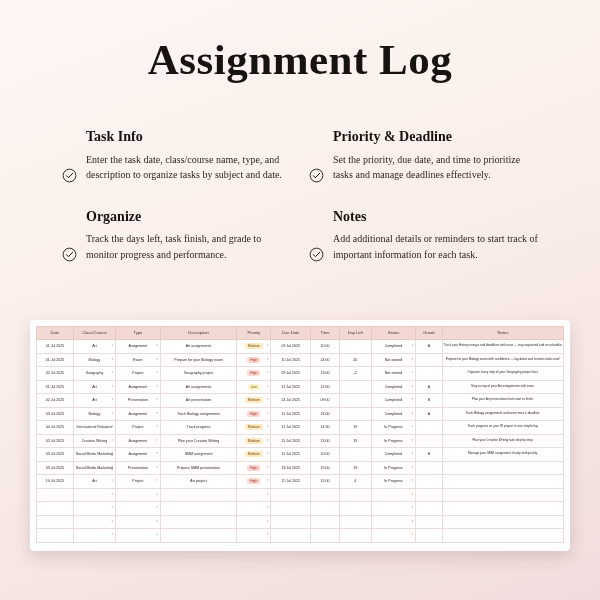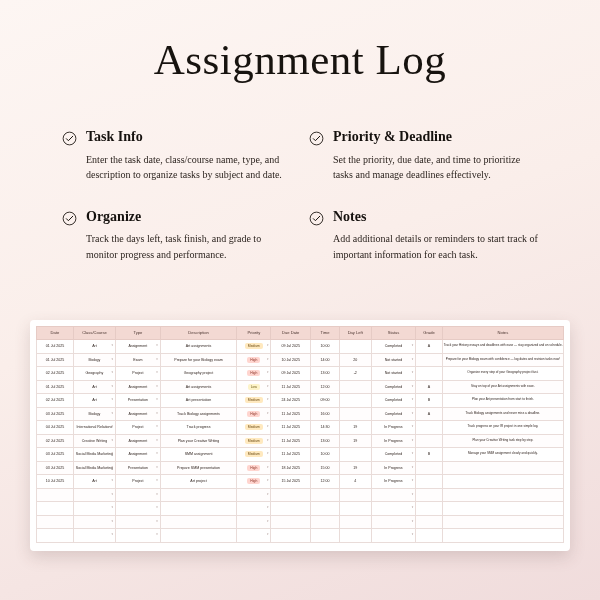--- a/index.html
+++ b/index.html
@@ -8,34 +8,34 @@
     width:600px; height:600px;
     font-family:"Liberation Sans", sans-serif;
     background: linear-gradient(160deg, #fdf6f3 0%, #faeeea 45%, #f0dcdc 100%);
     overflow:hidden;
     position:relative;
   }
   .page-title {
     text-align:center;
     font-family:"Liberation Serif", serif;
     font-size:43px;
-    font-weight:400;
+    font-weight:700;
     color:#17130f;
     letter-spacing:0.5px;
     margin:36px 0 0 0;
     line-height:1.1;
   }
   .features {
     display:grid;
     grid-template-columns:1fr 1fr;
     column-gap:18px;
     row-gap:26px;
     padding:46px 62px 0 62px;
   }
-  .feature { display:flex; gap:9px; align-items:flex-start; }
+  .feature { display:flex; gap:9px; align-items:flex-end; }
   .check-icon {
     width:15px; height:15px;
     flex:0 0 15px;
     margin-top:2px;
   }
   .check-icon svg { display:block; }
   .feature-text { flex:1; }
   .feature-title {
     font-family:"Liberation Serif", serif;
     font-size:14px;

